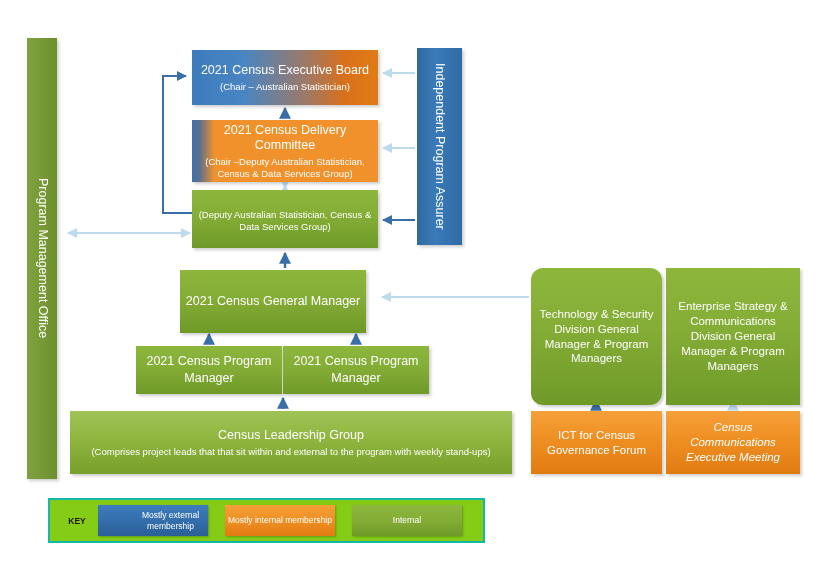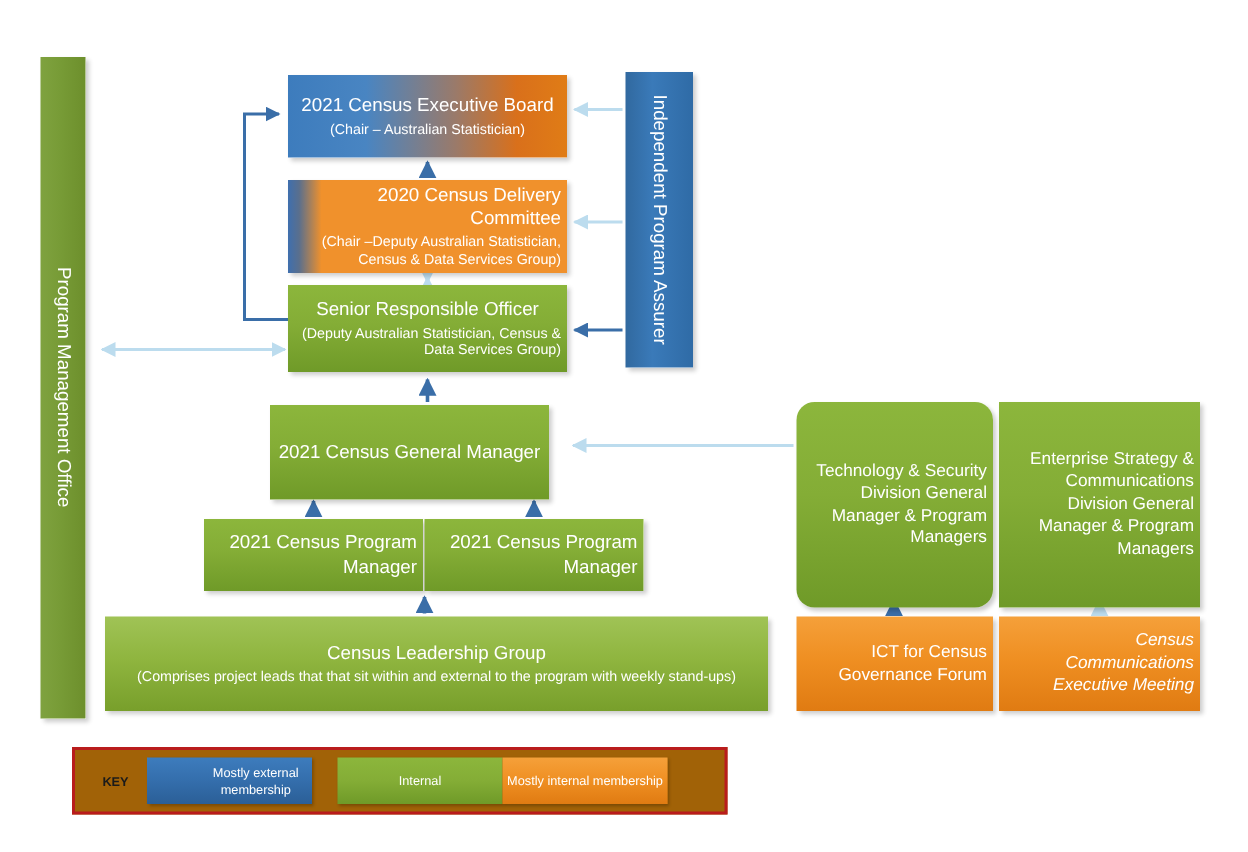--- a/index.html
+++ b/index.html
@@ -23,21 +23,21 @@
     height: 568px;
   }
 
   .box {
     position: absolute;
     box-sizing: border-box;
     display: flex;
     flex-direction: column;
     align-items: center;
     justify-content: center;
-    text-align: right;
+    text-align: center;
     color: #ffffff;
     box-shadow: 2px 2px 3px rgba(0,0,0,0.20);
     line-height: 1.2;
     padding: 2px 4px;
   }
 
   .title {
     font-size: 12.5px;
     font-weight: 400;
   }
@@ -136,22 +136,22 @@
     font-style: italic;
   }
   .ictforum .title, .commsmeet .title { font-size: 11.5px; line-height: 1.3; }
 
   
   .legend {
     position: absolute;
     left: 48px; top: 498px;
     width: 437px; height: 45px;
     box-sizing: border-box;
-    border: 2px solid #b91c1c;
-    background: #a16207;
+    border: 2px solid #14b8a6;
+    background: #84cc16;
     display: flex;
     align-items: center;
     padding: 0 6px;
   }
   .legend-key {
     color: #1a1a1a;
     font-size: 8.5px;
     font-weight: 700;
     width: 42px;
     text-align: center;
@@ -227,26 +227,25 @@
 <div class="box assurer">
   <span class="title">Independent Program Assurer</span>
 </div>
 
 <div class="box execboard">
   <span class="title">2021 Census Executive Board</span>
   <span class="sub">(Chair – Australian Statistician)</span>
 </div>
 
 <div class="box delivery">
-  <span class="title">2020 Census Delivery Committee</span>
+  <span class="title">2021 Census Delivery Committee</span>
   <span class="sub">(Chair –Deputy Australian Statistician, Census &amp; Data Services Group)</span>
 </div>
 
 <div class="box sro">
-  <span class="title">Senior Responsible Officer</span>
   <span class="sub">(Deputy Australian Statistician, Census &amp; Data Services Group)</span>
 </div>
 
 <div class="box gm">
   <span class="title">2021 Census General Manager</span>
 </div>
 
 <div class="box pm1">
   <span class="title">2021 Census Program Manager</span>
 </div>
@@ -274,19 +273,19 @@
 
 <div class="box commsmeet">
   <span class="title">Census Communications Executive Meeting</span>
 </div>
 
 <div class="legend">
   <div class="legend-key">KEY</div>
   <div class="swatch sw-blue">
     <span>Mostly external membership</span>
   </div>
+  <div class="swatch sw-orange">
+    <span>Mostly internal membership</span>
+  </div>
   <div class="swatch sw-green">
     <span>Internal</span>
   </div>
-  <div class="swatch sw-orange">
-    <span>Mostly internal membership</span>
-  </div>
 </div>
 
 </body></html>

